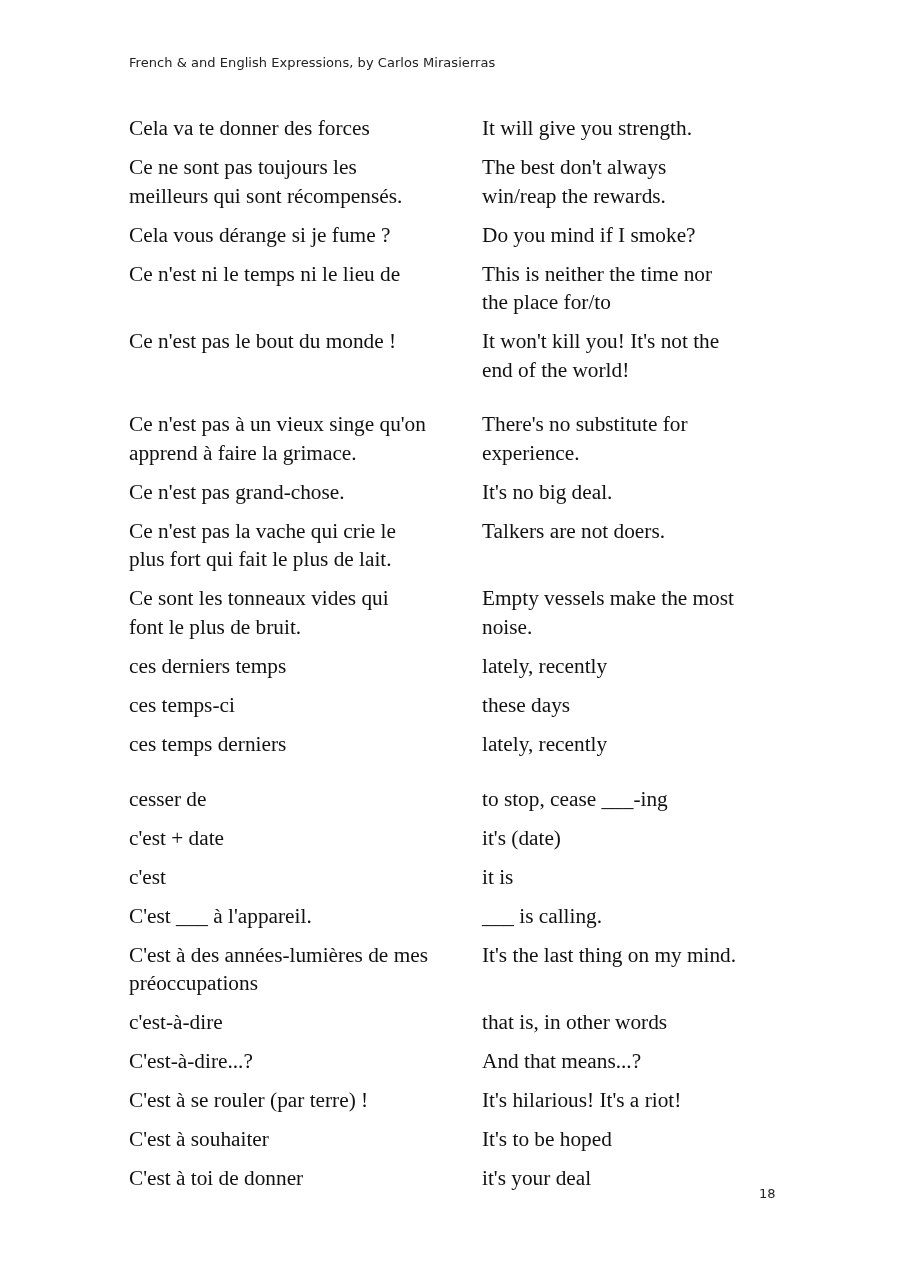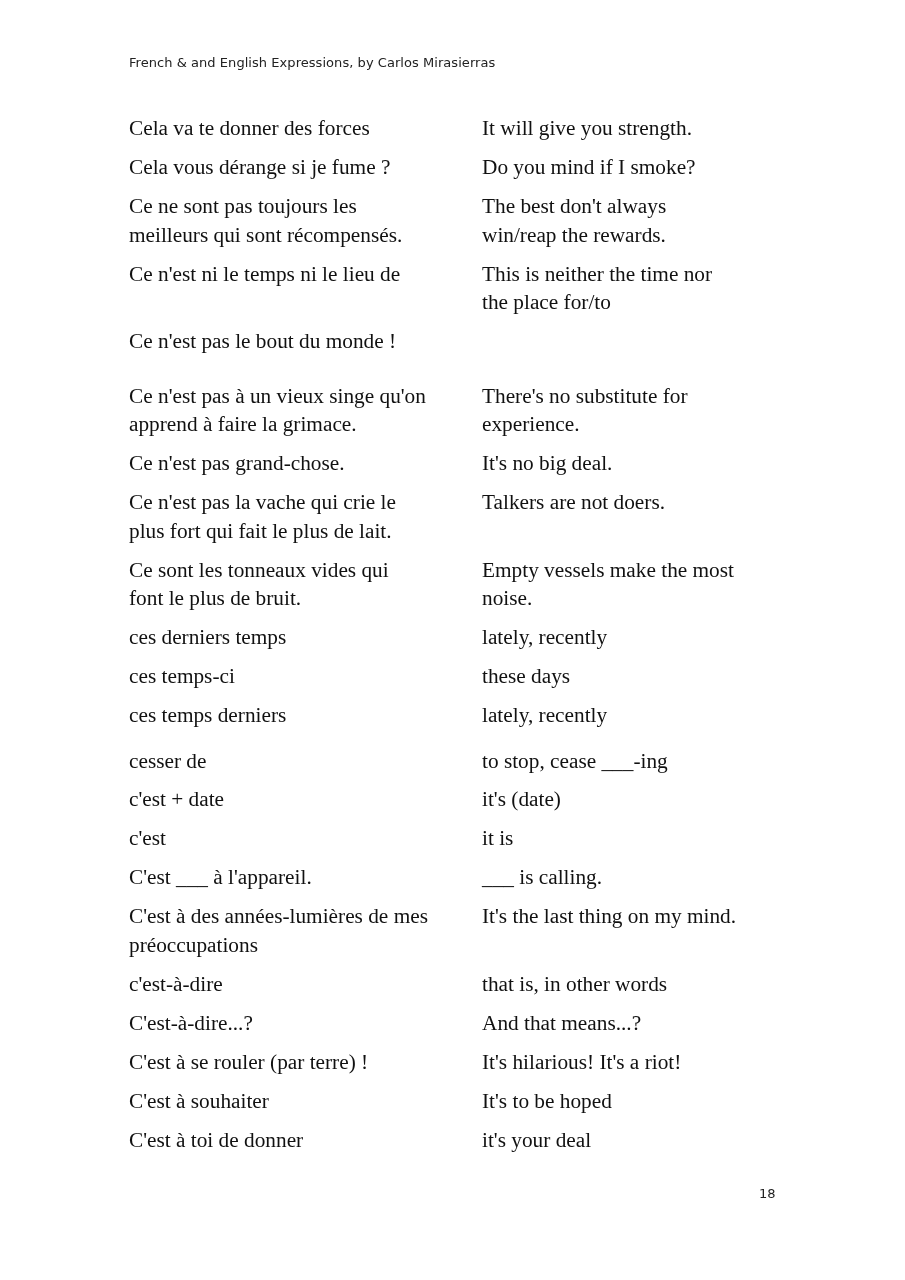--- a/index.html
+++ b/index.html
@@ -27,36 +27,38 @@
 
 <div class="page">
   <div class="running-header">French &amp; and English Expressions, by Carlos Mirasierras</div>
 
   <div class="entries" id="entries">
       <div class="row" style="margin-bottom: 10.5px;">
         <div class="fr">Cela va te donner des forces</div>
         <div class="en">It will give you strength.</div>
       </div>
       <div class="row" style="margin-bottom: 10.5px;">
-        <div class="fr">Cela vous dérange si je fume ?</div>
-        <div class="en">Do you mind if I smoke?</div>
-      </div>
-      <div class="row" style="margin-bottom: 10.5px;">
         <div class="fr">Ce ne sont pas toujours les
 meilleurs qui sont récompensés.</div>
         <div class="en">The best don't always
 win/reap the rewards.</div>
+      </div>
+      <div class="row" style="margin-bottom: 10.5px;">
+        <div class="fr">Cela vous dérange si je fume ?</div>
+        <div class="en">Do you mind if I smoke?</div>
       </div>
       <div class="row" style="margin-bottom: 10.5px;">
         <div class="fr">Ce n'est ni le temps ni le lieu de</div>
         <div class="en">This is neither the time nor
 the place for/to</div>
       </div>
       <div class="row" style="margin-bottom: 26px;">
         <div class="fr">Ce n'est pas le bout du monde !</div>
+        <div class="en">It won't kill you! It's not the
+end of the world!</div>
       </div>
       <div class="row" style="margin-bottom: 10.5px; align-items: flex-end;">
         <div class="fr">Ce n'est pas à un vieux singe qu'on
 apprend à faire la grimace.</div>
         <div class="en">There's no substitute for
 experience.</div>
       </div>
       <div class="row" style="margin-bottom: 10.5px; align-items: center;">
         <div class="fr">Ce n'est pas grand-chose.</div>
         <div class="en">It's no big deal.</div>
@@ -73,21 +75,21 @@
 noise.</div>
       </div>
       <div class="row" style="margin-bottom: 10.5px;">
         <div class="fr">ces derniers temps</div>
         <div class="en">lately, recently</div>
       </div>
       <div class="row" style="margin-bottom: 10.5px;">
         <div class="fr">ces temps-ci</div>
         <div class="en">these days</div>
       </div>
-      <div class="row" style="margin-bottom: 17px;">
+      <div class="row" style="margin-bottom: 27px;">
         <div class="fr">ces temps derniers</div>
         <div class="en">lately, recently</div>
       </div>
       <div class="row" style="margin-bottom: 10px; align-items: center;">
         <div class="fr">cesser de</div>
         <div class="en">to stop, cease ___-ing</div>
       </div>
       <div class="row" style="margin-bottom: 10.5px;">
         <div class="fr">c'est + date</div>
         <div class="en">it's (date)</div>

